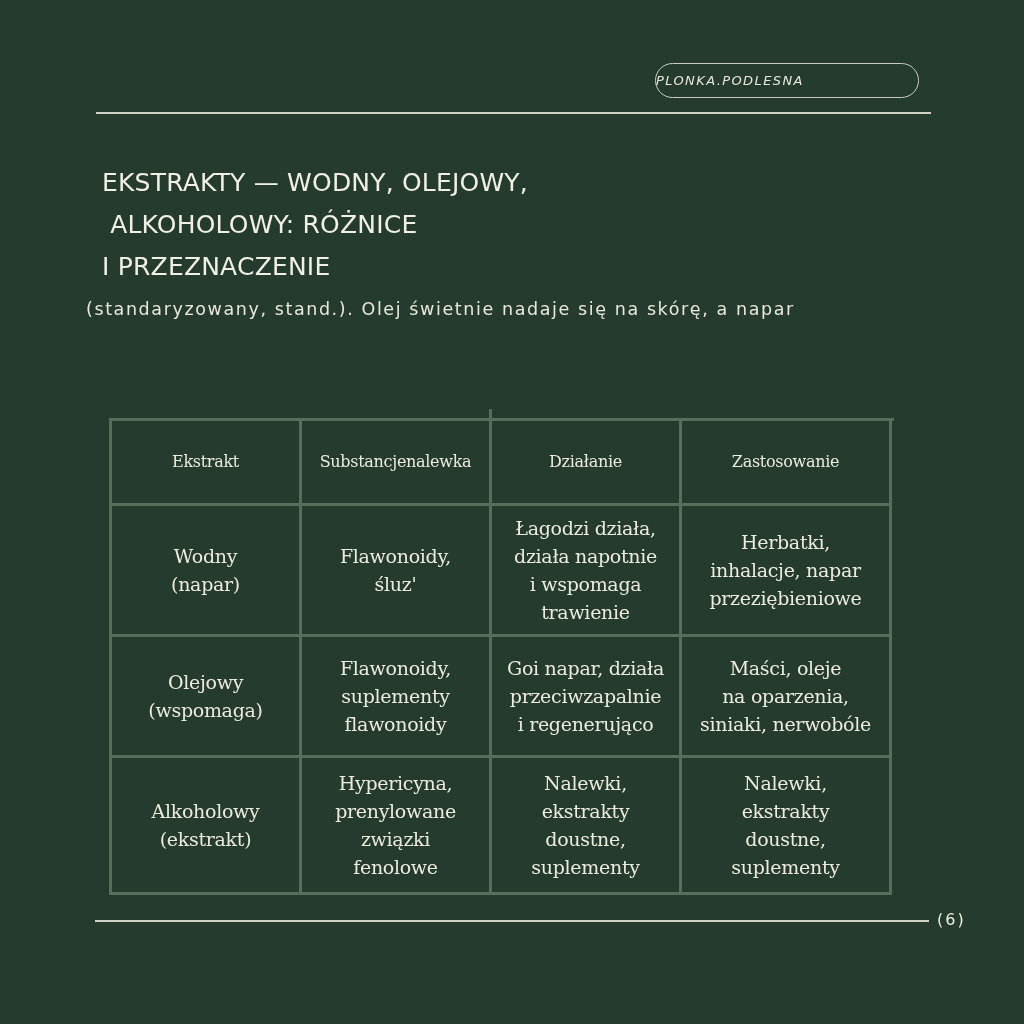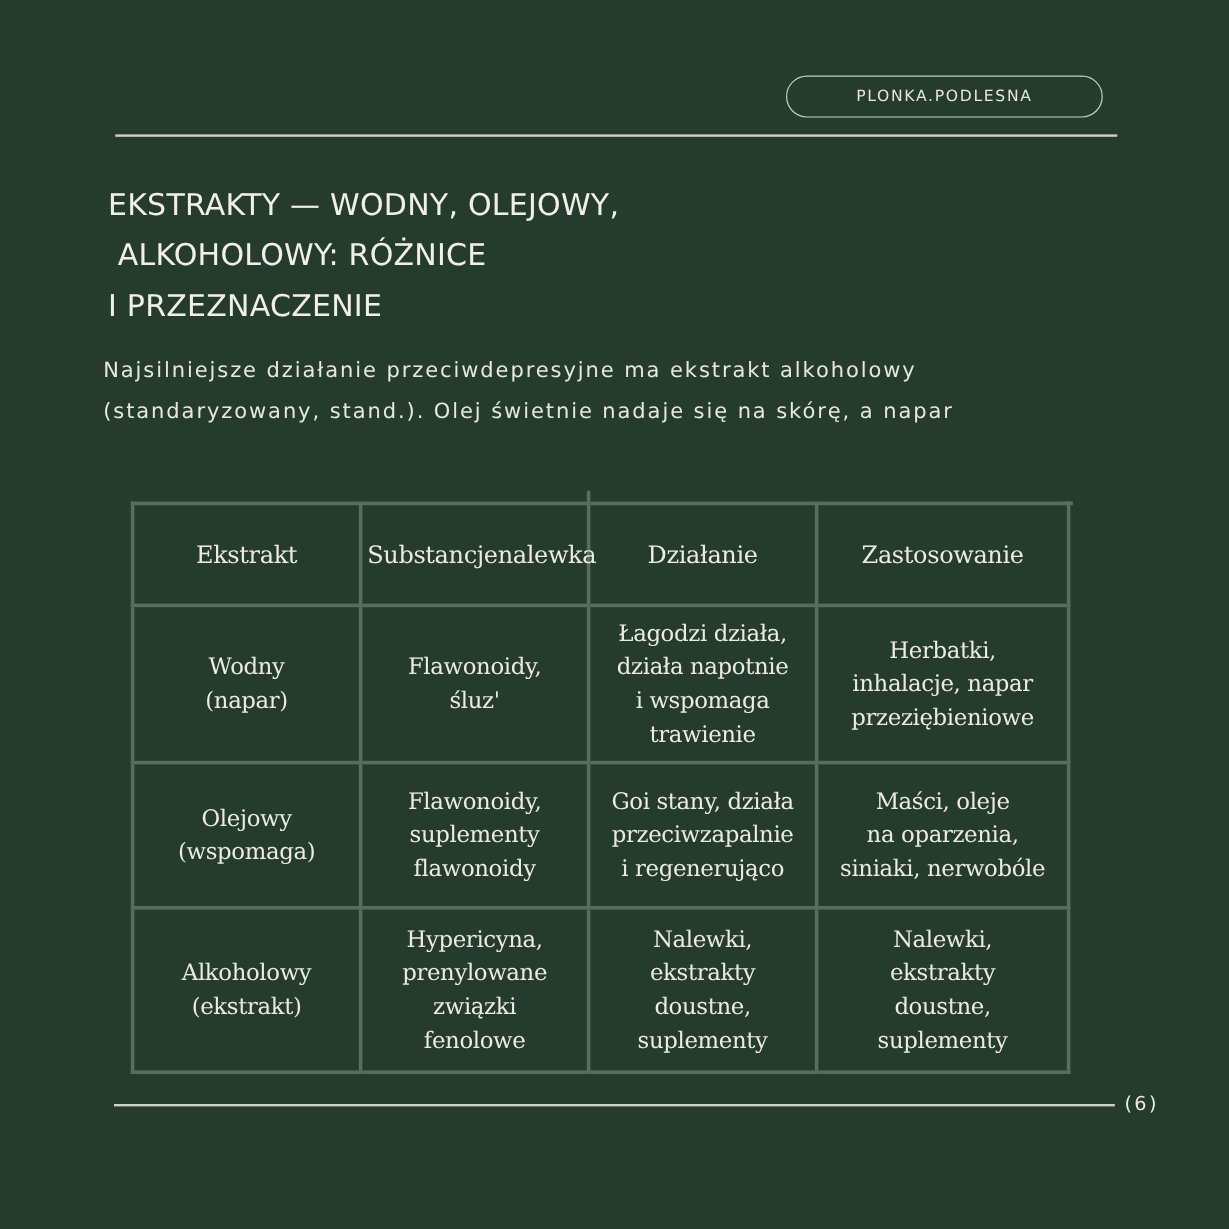--- a/index.html
+++ b/index.html
@@ -19,39 +19,39 @@
       position: absolute;
       left: 655px;
       top: 63px;
       width: 264px;
       height: 35px;
       border: 1.5px solid #c9ccc0;
       border-radius: 18px;
       box-sizing: border-box;
       display: flex;
       align-items: center;
-      justify-content: center;
       font-family: "DejaVu Sans", sans-serif;
       font-size: 13px;
       letter-spacing: 1.4px;
       color: #e6e6dc;
+      font-style: italic;
     }
     .rule-top {
       position: absolute;
       left: 96px;
       top: 112px;
       width: 835px;
       height: 2px;
       background: #cfd1c6;
     }
     .title {
       position: absolute;
       left: 86px;
       top: 146px;
-      margin: 4px;
+      margin: 16px;
       font-family: "DejaVu Sans", sans-serif;
       font-weight: normal;
       font-size: 25px;
       line-height: 42px;
       letter-spacing: 0.2px;
       color: #f1f0e6;
       white-space: pre;
     }
     .intro {
       position: absolute;
@@ -99,21 +99,21 @@
     table.extracts td, table.extracts th {
       border: 3px solid #566e5b;
       text-align: center;
       vertical-align: middle;
       font-weight: normal;
       font-size: 19px;
       line-height: 28px;
       padding: 0 4px;
       letter-spacing: -0.3px;
     }
-    table.extracts th { height: 82px; font-size: 20px; line-height: 24px; }
+    table.extracts th { height: 82px; font-size: 16px; line-height: 24px; }
     tr.r1 td { height: 128px; }
     tr.r2 td { height: 118px; }
     tr.r3 td { height: 134px; }
     td .line { display: block; white-space: nowrap; }
     .rule-bottom {
       position: absolute;
       left: 95px;
       top: 920px;
       width: 834px;
       height: 2px;
@@ -136,21 +136,20 @@
   <span>PLONKA.PODLESNA</span>
 </div>
 
 <div class="rule-top"></div>
 
 <h1 class="title"><span>EKSTRAKTY — WODNY, OLEJOWY,</span>
 <span> ALKOHOLOWY: RÓŻNICE</span>
 <span>I PRZEZNACZENIE</span></h1>
 
 <p class="intro">
-  <span>Najsilniejsze działanie przeciwdepresyjne ma ekstrakt alkoholowy</span>
   <span>(standaryzowany, stand.). Olej świetnie nadaje się na skórę, a napar</span>
 </p>
 
 <div class="grid-overhang-v"></div>
 <div class="grid-overhang-h"></div>
 
 <div class="table-wrap">
   <table class="extracts">
     <colgroup>
       <col style="width:190px">
@@ -192,21 +191,21 @@
         <td>
             <span class="line">Olejowy</span>
             <span class="line">(wspomaga)</span>
           </td>
         <td>
             <span class="line">Flawonoidy,</span>
             <span class="line">suplementy</span>
             <span class="line">flawonoidy</span>
           </td>
         <td>
-            <span class="line">Goi stany, działa</span>
+            <span class="line">Goi napar, działa</span>
             <span class="line">przeciwzapalnie</span>
             <span class="line">i regenerująco</span>
           </td>
         <td>
             <span class="line">Maści, oleje</span>
             <span class="line">na oparzenia,</span>
             <span class="line">siniaki, nerwobóle</span>
           </td>
       </tr>
       <tr class="r3">

